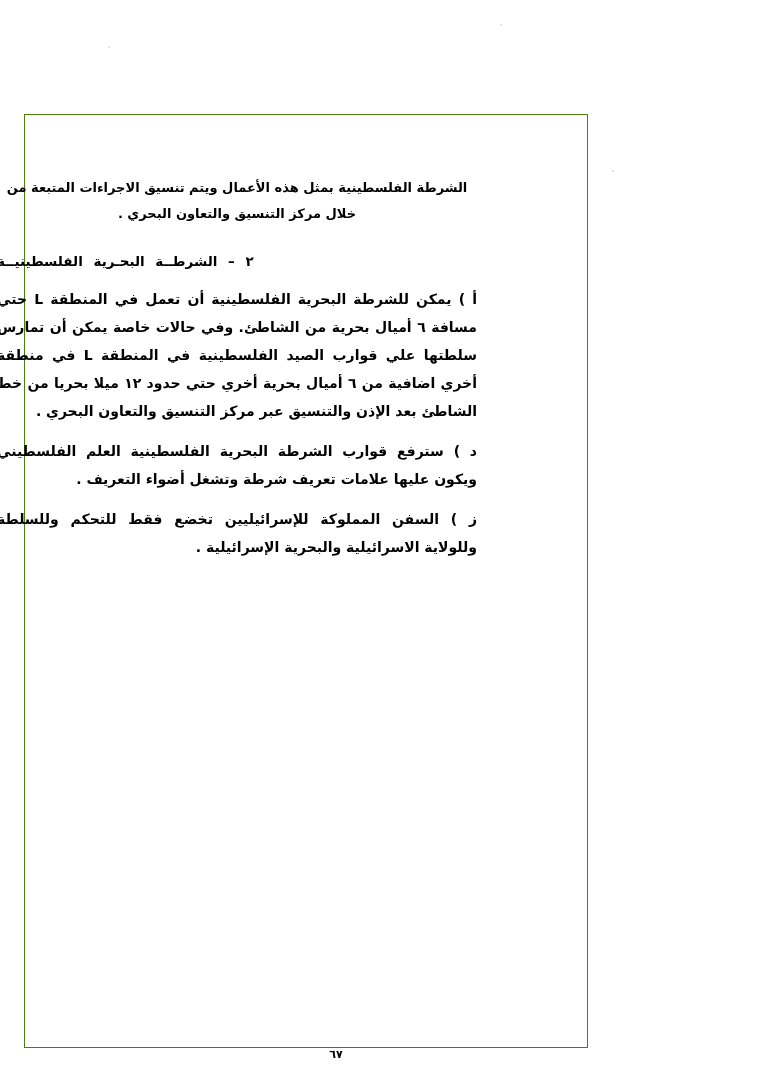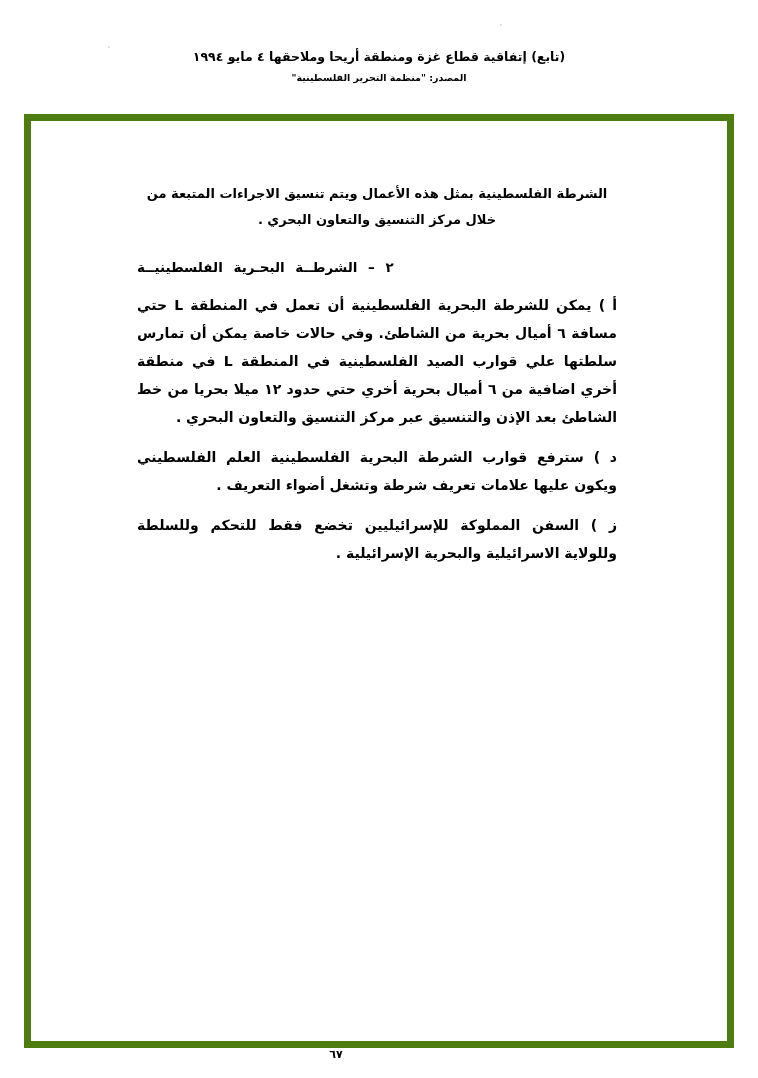--- a/index.html
+++ b/index.html
@@ -40,23 +40,23 @@
     font-size: 9.5px;
     font-weight: bold;
     margin-top: 6px;
     direction: rtl;
   }
   
   .frame {
     position: absolute;
     top: 114px;
     left: 24px;
-    width: 710px;
+    width: 564px;
     height: 934px;
-    border: 7px solid #4d7c0f;
+    border: 1px solid #4d7c0f;
     box-sizing: border-box;
     background: #ffffff;
   }
   .inner {
     position: absolute;
     top: 60px;
     right: 110px;
     width: 480px;
     direction: rtl;
     text-align: right;
@@ -116,24 +116,20 @@
 
 <div class="page">
 
   <div class="speck" style="top:24px; left:500px;"></div>
   <div class="speck" style="top:46px; left:108px;"></div>
   <div class="speck" style="top:170px; left:612px;"></div>
   <div class="speck" style="top:250px; left:252px;"></div>
   <div class="speck" style="top:870px; left:170px;"></div>
   <div class="speck" style="top:960px; left:560px;"></div>
 
-  <div class="header">
-    <div class="header-title">(تابع) إتفاقية قطاع غزة ومنطقة أريحا وملاحقها ٤ مايو ١٩٩٤</div>
-    <div class="header-source">المصدر: "منظمة التحرير الفلسطينية"</div>
-  </div>
 
   <div class="frame">
     <div class="inner">
 
       <p class="para intro">الشرطة الفلسطينية بمثل هذه الأعمال ويتم تنسيق الاجراءات المتبعة من خلال مركز التنسيق والتعاون البحري .</p>
 
       <div class="section-head">
         <span>٢</span>
         <span>–</span>
         <span>الشرطــة البحـرية الفلسطينيــة</span>

